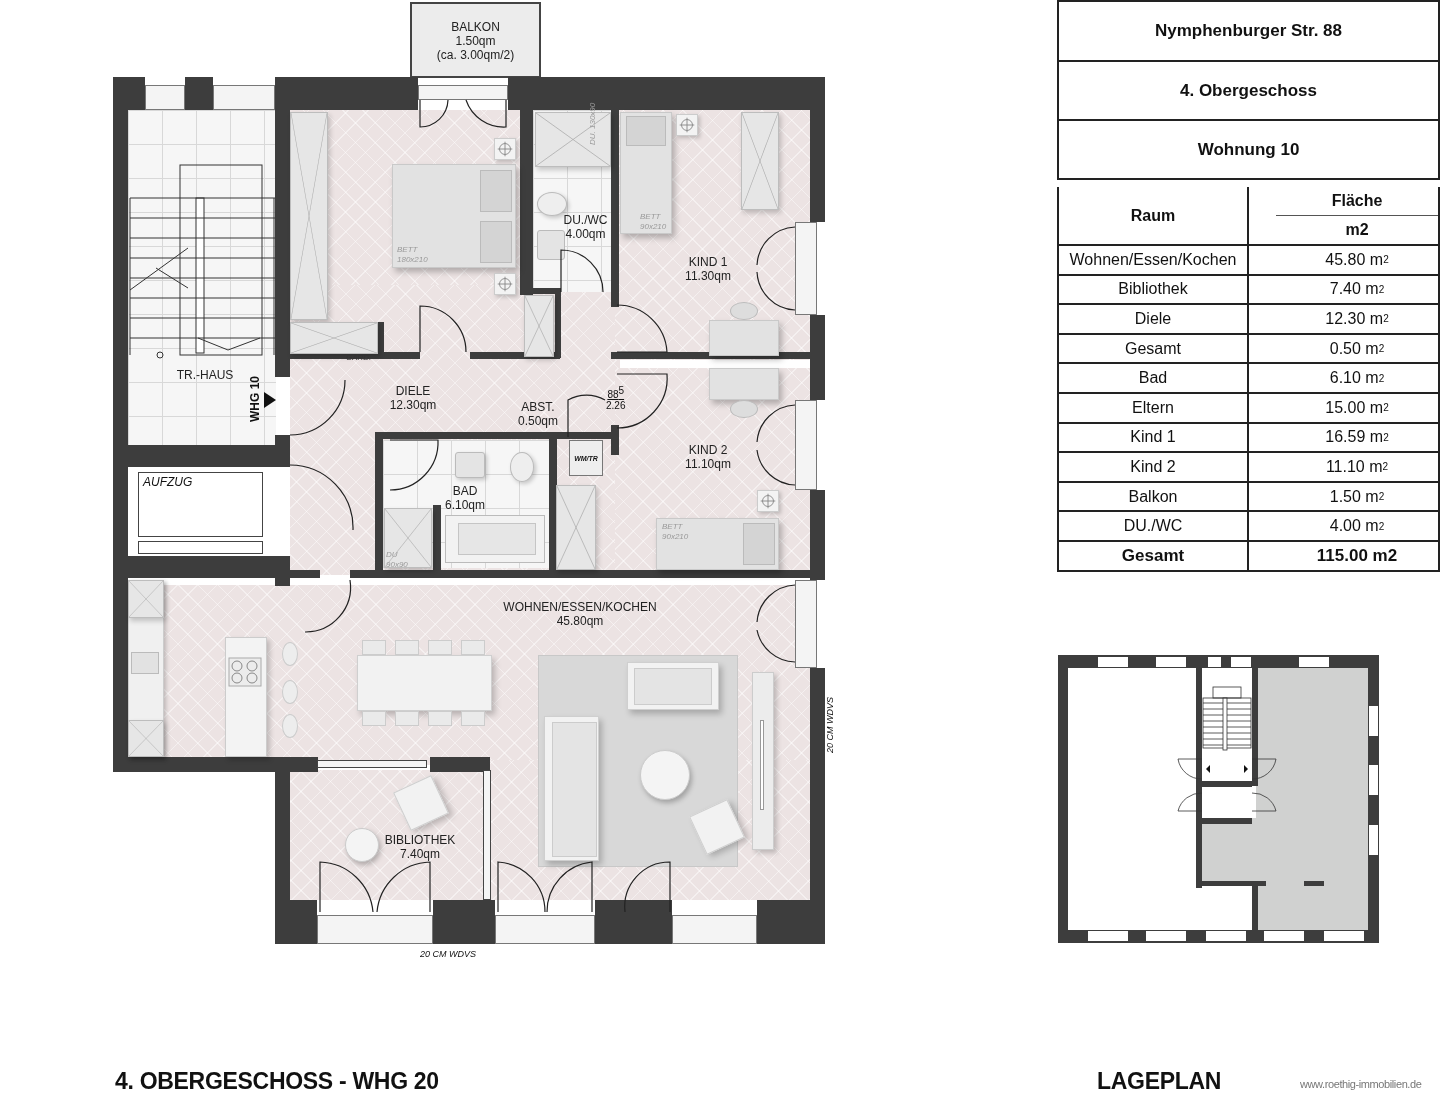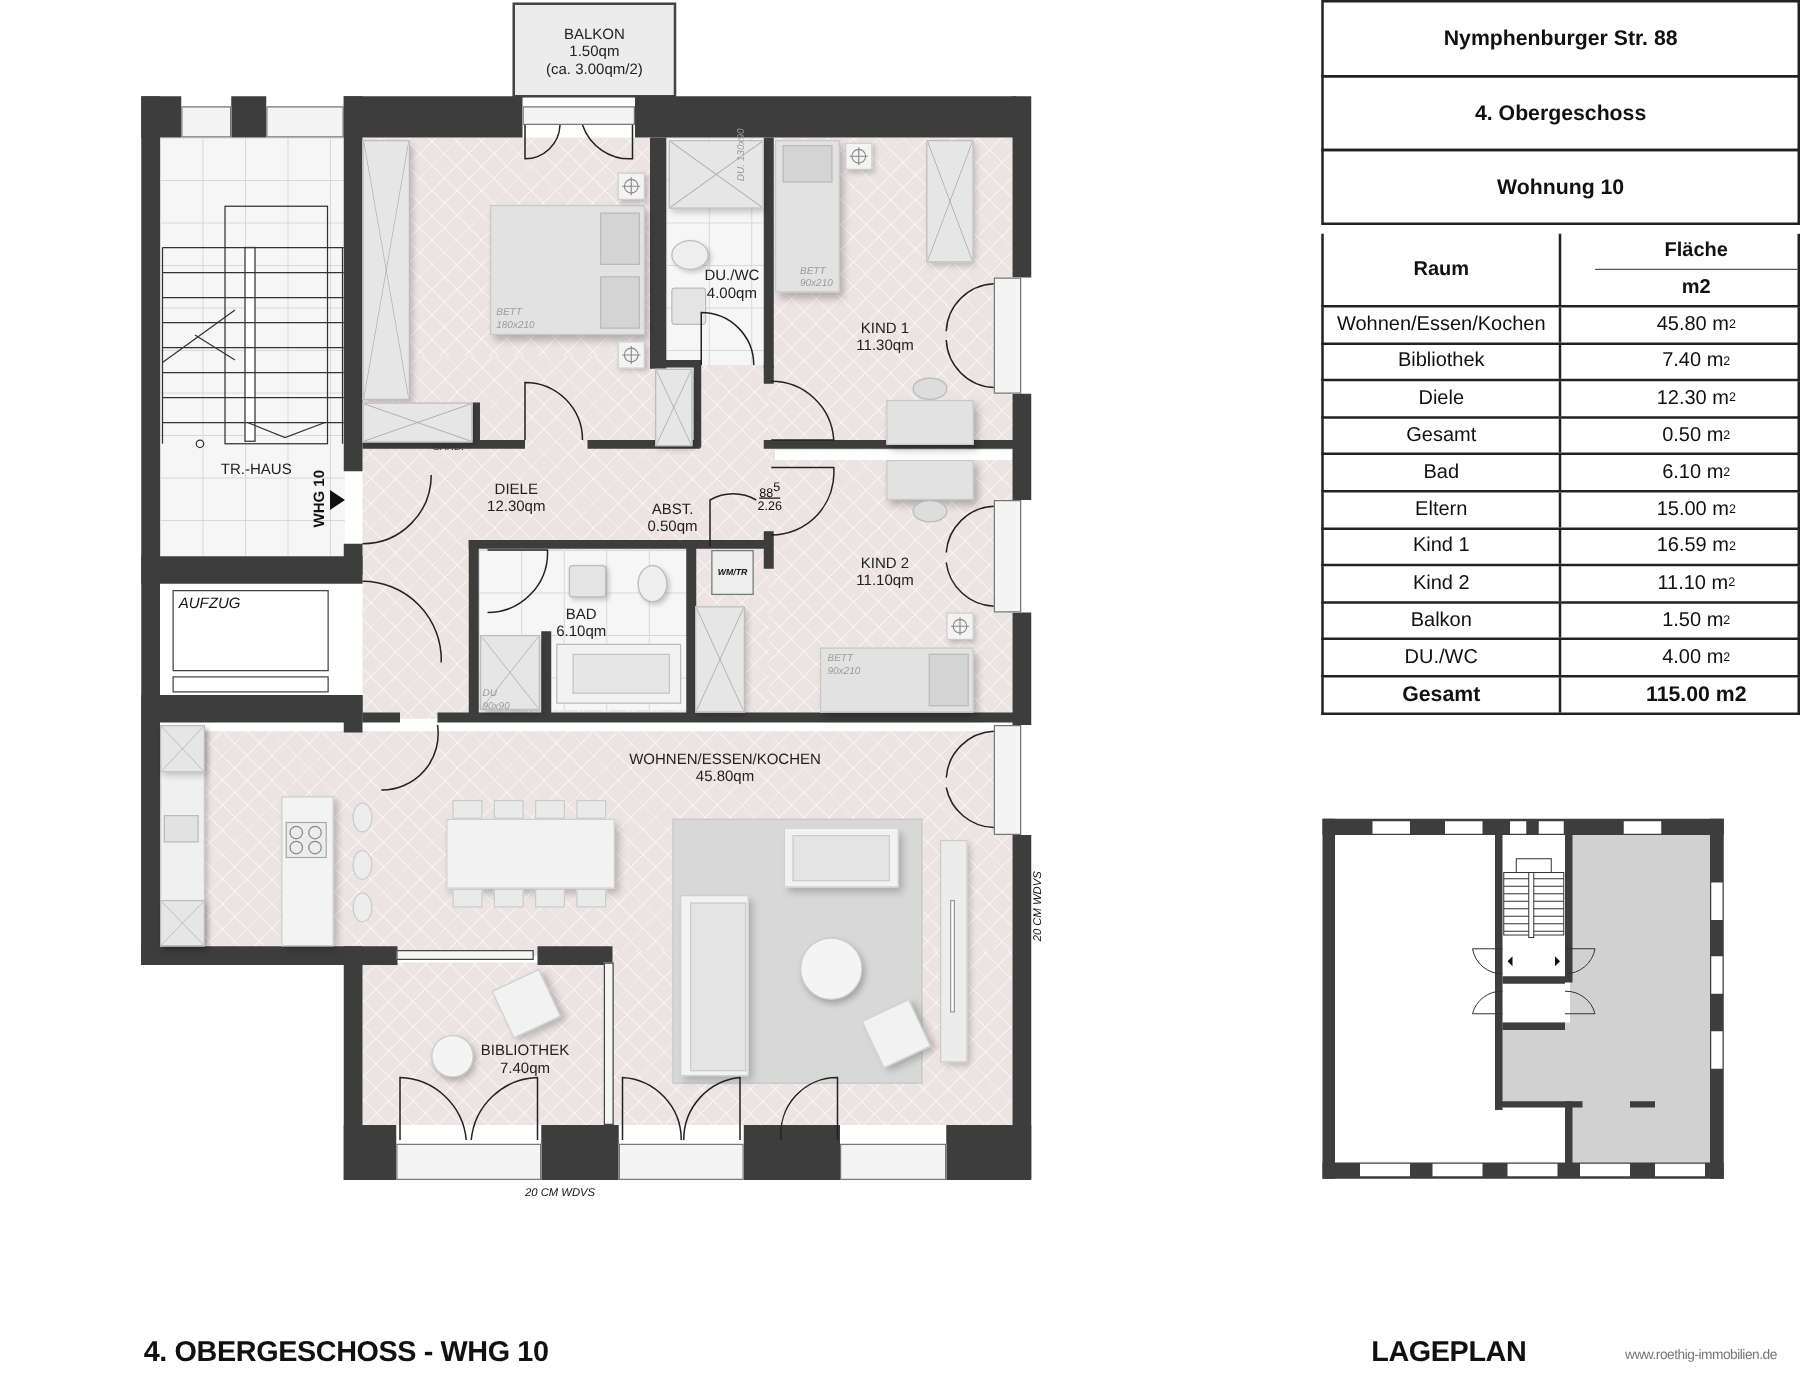--- a/index.html
+++ b/index.html
@@ -534,15 +534,15 @@
       <path d="M146 106 L122 106 A24 24 0 0 0 146 126"></path>
       <path d="M196 106 L220 106 A24 24 0 0 1 196 126"></path>
       <path d="M146 140 A24 24 0 0 0 122 158 L146 158"></path>
       <path d="M196 140 A24 24 0 0 1 220 158 L196 158"></path>
     </g>
     <polygon points="150,116 154,112 154,120" fill="#111"></polygon>
     <polygon points="192,116 188,112 188,120" fill="#111"></polygon>
   </svg>
 </div>
 
-<div class="title-bottom" style="left:115px;top:1068px;">4. OBERGESCHOSS - WHG 10</div>
+<div class="title-bottom" style="left:115px;top:1068px;">4. OBERGESCHOSS - WHG 20</div>
 <div class="title-bottom" style="left:1097px;top:1068px;">LAGEPLAN</div>
 <div class="credit" style="left:1300px;top:1078px;">www.roethig-immobilien.de</div>
 
 </body></html>

